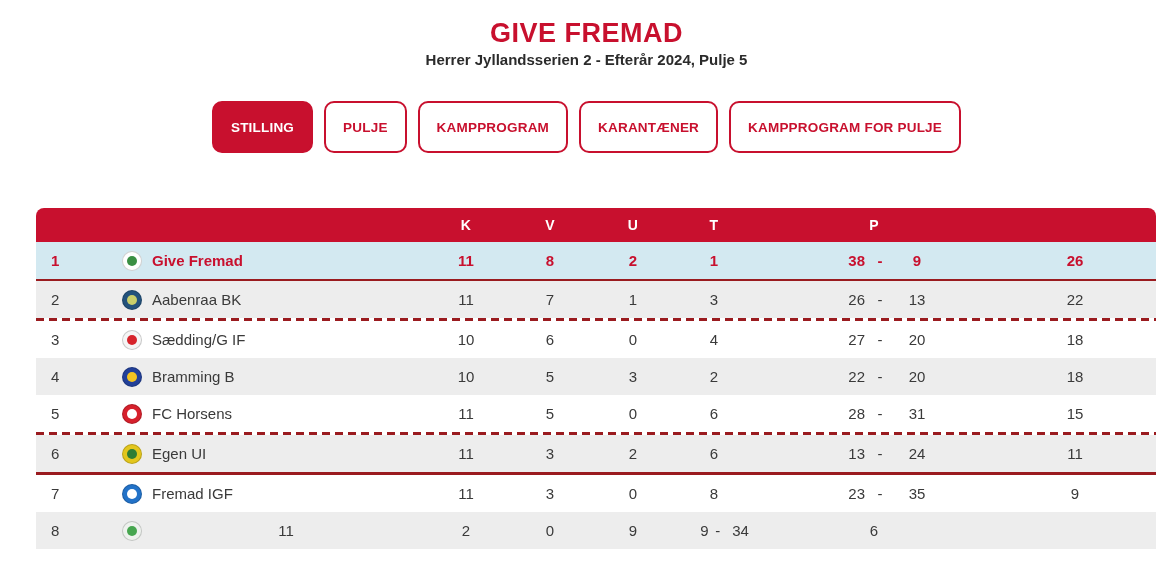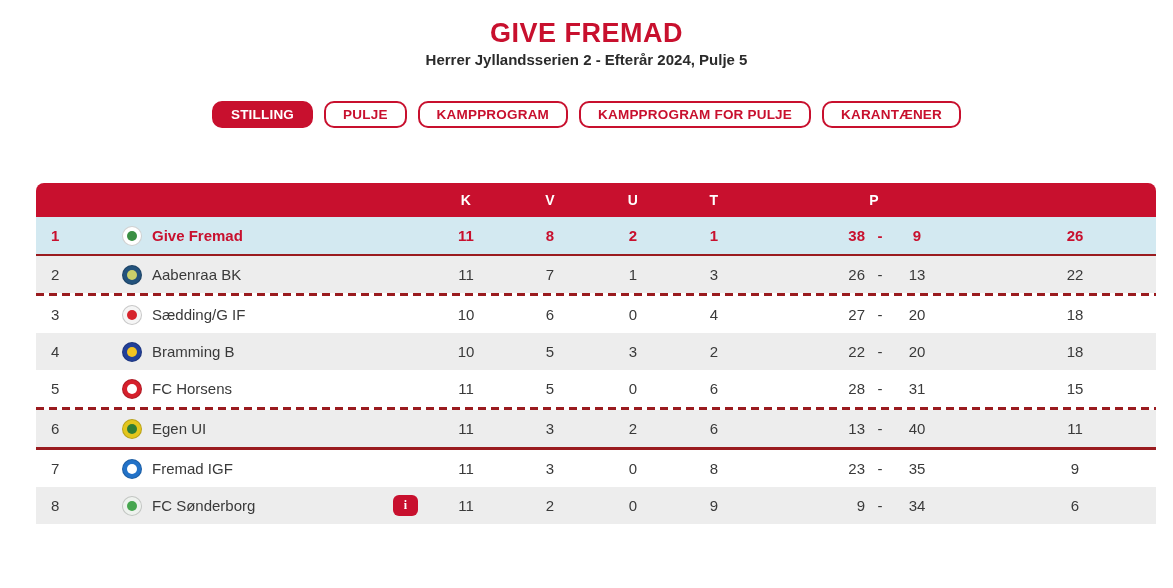--- a/index.html
+++ b/index.html
@@ -13,21 +13,21 @@
     margin:18px 0 2px 0; text-align:center;
     color:var(--accent,#c8102e); font-size:27px; font-weight:bold; letter-spacing:0.5px;
   }
   .page-subtitle {
     margin:0; text-align:center; color:#2b2b2b; font-size:15px; font-weight:bold;
   }
   .tab-bar {
     margin-top:33px; display:flex; justify-content:center; gap:11px;
   }
   .tab {
-    height:27px; padding:0 17px; display:flex; align-items:center;
+    height:52px; padding:0 17px; display:flex; align-items:center;
     border:2px solid var(--accent,#c8102e); border-radius:10px;
     background:#ffffff; color:var(--accent,#c8102e);
     font-size:13.5px; font-weight:bold; letter-spacing:0.2px; cursor:pointer;
     font-family:"Liberation Sans", sans-serif;
   }
   .tab.active { background:var(--accent,#c8102e); color:#ffffff; }
 
   .standings { width:1120px; margin:55px 0 0 36px; }
   .grid-row {
     display:grid;
@@ -70,22 +70,22 @@
 <body style="--accent: #c8102e; --line: #9a1b1f; --hilite: #d3e9f1; --shaded: #ededed;">
 
 <main>
   <h1 class="page-title">GIVE FREMAD</h1>
   <h2 class="page-subtitle">Herrer Jyllandsserien 2 - Efterår 2024, Pulje 5</h2>
 
   <nav class="tab-bar" id="tab-bar">
       <button class="tab active">STILLING</button>
       <button class="tab">PULJE</button>
       <button class="tab">KAMPPROGRAM</button>
+      <button class="tab">KARANTÆNER</button>
       <button class="tab">KAMPPROGRAM FOR PULJE</button>
-      <button class="tab">KARANTÆNER</button>
     </nav>
 
   <section class="standings">
     <div class="grid-row thead" id="table-header">
         <div></div>
         <div></div>
         <div></div>
         <div class="cell-center">K</div>
         <div class="cell-center">V</div>
         <div class="cell-center">U</div>
@@ -211,21 +211,21 @@
           <div class="team-cell">
             <span>Egen UI</span>
           </div>
           <div class="cell-center">11</div>
           <div class="cell-center">3</div>
           <div class="cell-center">2</div>
           <div class="cell-center">6</div>
           <div class="score-cell">
             <span class="score-home">13</span>
             <span class="score-dash">-</span>
-            <span class="score-away">40</span>
+            <span class="score-away">24</span>
           </div>
           <div class="cell-center">11</div>
         </div>
         <div class="divider-solid-thick"></div>
         <div class="grid-row row">
           <div class="rank-cell">7</div>
           <div class="logo-cell">
             <span class="team-logo" style="background: rgb(34, 114, 200);">
               <span class="logo-core" style="background: rgb(255, 255, 255);"></span>
             </span>
@@ -244,24 +244,20 @@
           </div>
           <div class="cell-center">9</div>
         </div>
         <div class="grid-row row shaded">
           <div class="rank-cell">8</div>
           <div class="logo-cell">
             <span class="team-logo" style="background: rgb(238, 242, 238);">
               <span class="logo-core" style="background: rgb(70, 166, 79);"></span>
             </span>
           </div>
-          <div class="team-cell">
-            <span>FC Sønderborg</span>
-            <span class="info-badge">i</span>
-          </div>
           <div class="cell-center">11</div>
           <div class="cell-center">2</div>
           <div class="cell-center">0</div>
           <div class="cell-center">9</div>
           <div class="score-cell">
             <span class="score-home">9</span>
             <span class="score-dash">-</span>
             <span class="score-away">34</span>
           </div>
           <div class="cell-center">6</div>

